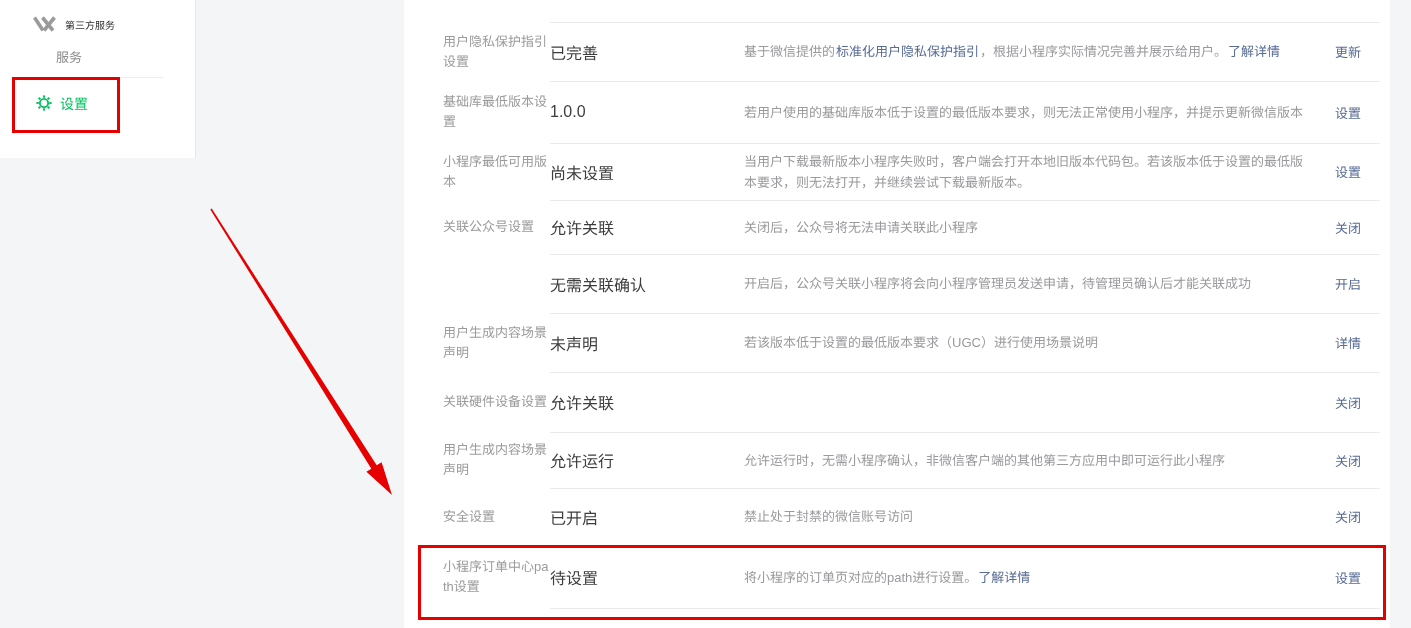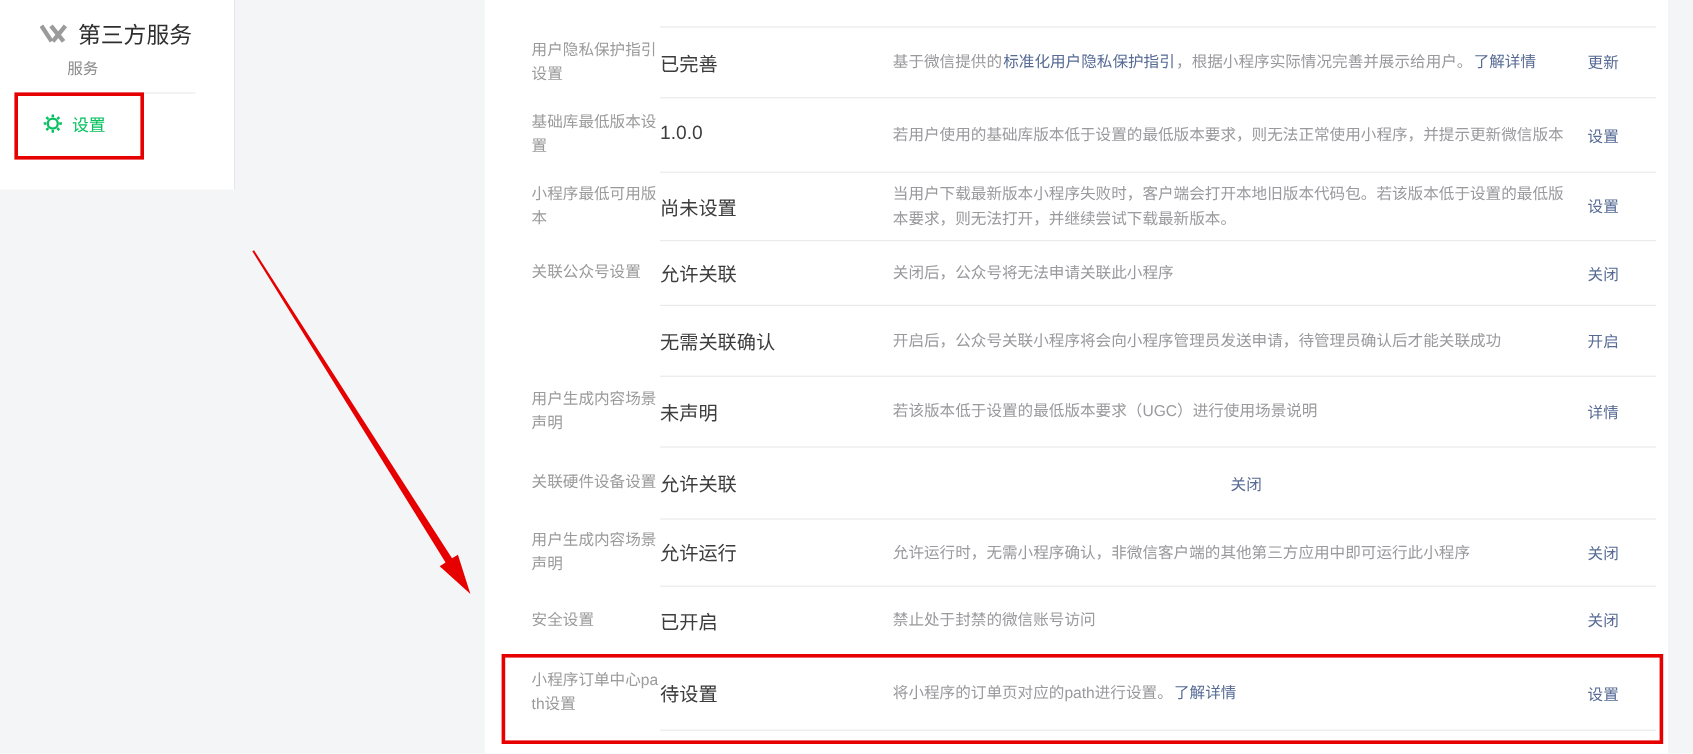--- a/index.html
+++ b/index.html
@@ -9,21 +9,21 @@
     font-family:"Liberation Sans","DejaVu Sans",sans-serif;
     -webkit-font-smoothing:antialiased;
   }
   
   .sidebar{
     position:absolute;left:0;top:0;width:196px;height:158px;
     background:#ffffff;border-right:1px solid #e8e8ea;box-sizing:border-box;
   }
   .sidebar-header{position:absolute;left:33px;top:14px;display:flex;align-items:center;gap:8px;}
   .sidebar-logo{width:24px;height:20px;display:block;}
-  .sidebar-title{font-size:19px;color:#2f2f2f;white-space:nowrap;}
+  .sidebar-title{font-size:10px;color:#2f2f2f;white-space:nowrap;}
   .sidebar-section{position:absolute;left:56px;top:47px;font-size:13px;color:#8c8c8c;}
   .sidebar-divider{position:absolute;left:33px;top:77px;width:130px;height:1px;background:#ececee;}
   .sidebar-nav-item{
     position:absolute;left:36px;top:93px;display:flex;align-items:center;gap:8px;cursor:pointer;
   }
   .gear-svg{width:16px;height:16px;display:block;}
   .nav-label{font-size:14px;color:var(--green,#07c160);}
   
   .panel{
     position:absolute;left:404px;top:0;width:986px;height:628px;background:#ffffff;
@@ -45,21 +45,21 @@
   .rows .row:nth-child(4){min-height:54px}
   .rows .row:nth-child(5){min-height:59px}
   .rows .row:nth-child(6){min-height:59px}
   .rows .row:nth-child(7){min-height:60px}
   .rows .row:nth-child(8){min-height:56px}
   .rows .row:nth-child(9){min-height:57px}
   .rows .row:nth-child(10){min-height:64px}
   .cell-label{width:107px;flex:none;font-size:13px;line-height:20px;color:#9b9b9b;word-break:break-all;}
   .cell-value{width:166px;flex:none;font-size:16px;color:#3d3d3d;}
   .cell-desc{width:567px;flex:none;font-size:13px;line-height:21px;color:#9a9a9e;margin-left:28px;}
-  .cell-action{flex:1;text-align:center;font-size:13px;font-family:Liberation Serif, serif;}
+  .cell-action{flex:1;text-align:right;font-size:13px;font-family:Liberation Serif, serif;}
   a.link{color:var(--blue,#576b95);text-decoration:none;cursor:pointer;}
   .cell-desc a.link{margin:0 1px;}
   
   .anno-box{position:absolute;border:3px solid var(--red,#e60000);box-sizing:border-box;pointer-events:none;z-index:20;}
   .anno-box.sidebar-box{left:12px;top:77px;width:108px;height:56px;}
   .anno-box.row-box{left:418px;top:545px;width:968px;height:75px;}
   .anno-arrow{position:absolute;left:0;top:0;width:1411px;height:628px;pointer-events:none;z-index:19;}
 </style>
 </head>
 <body>

